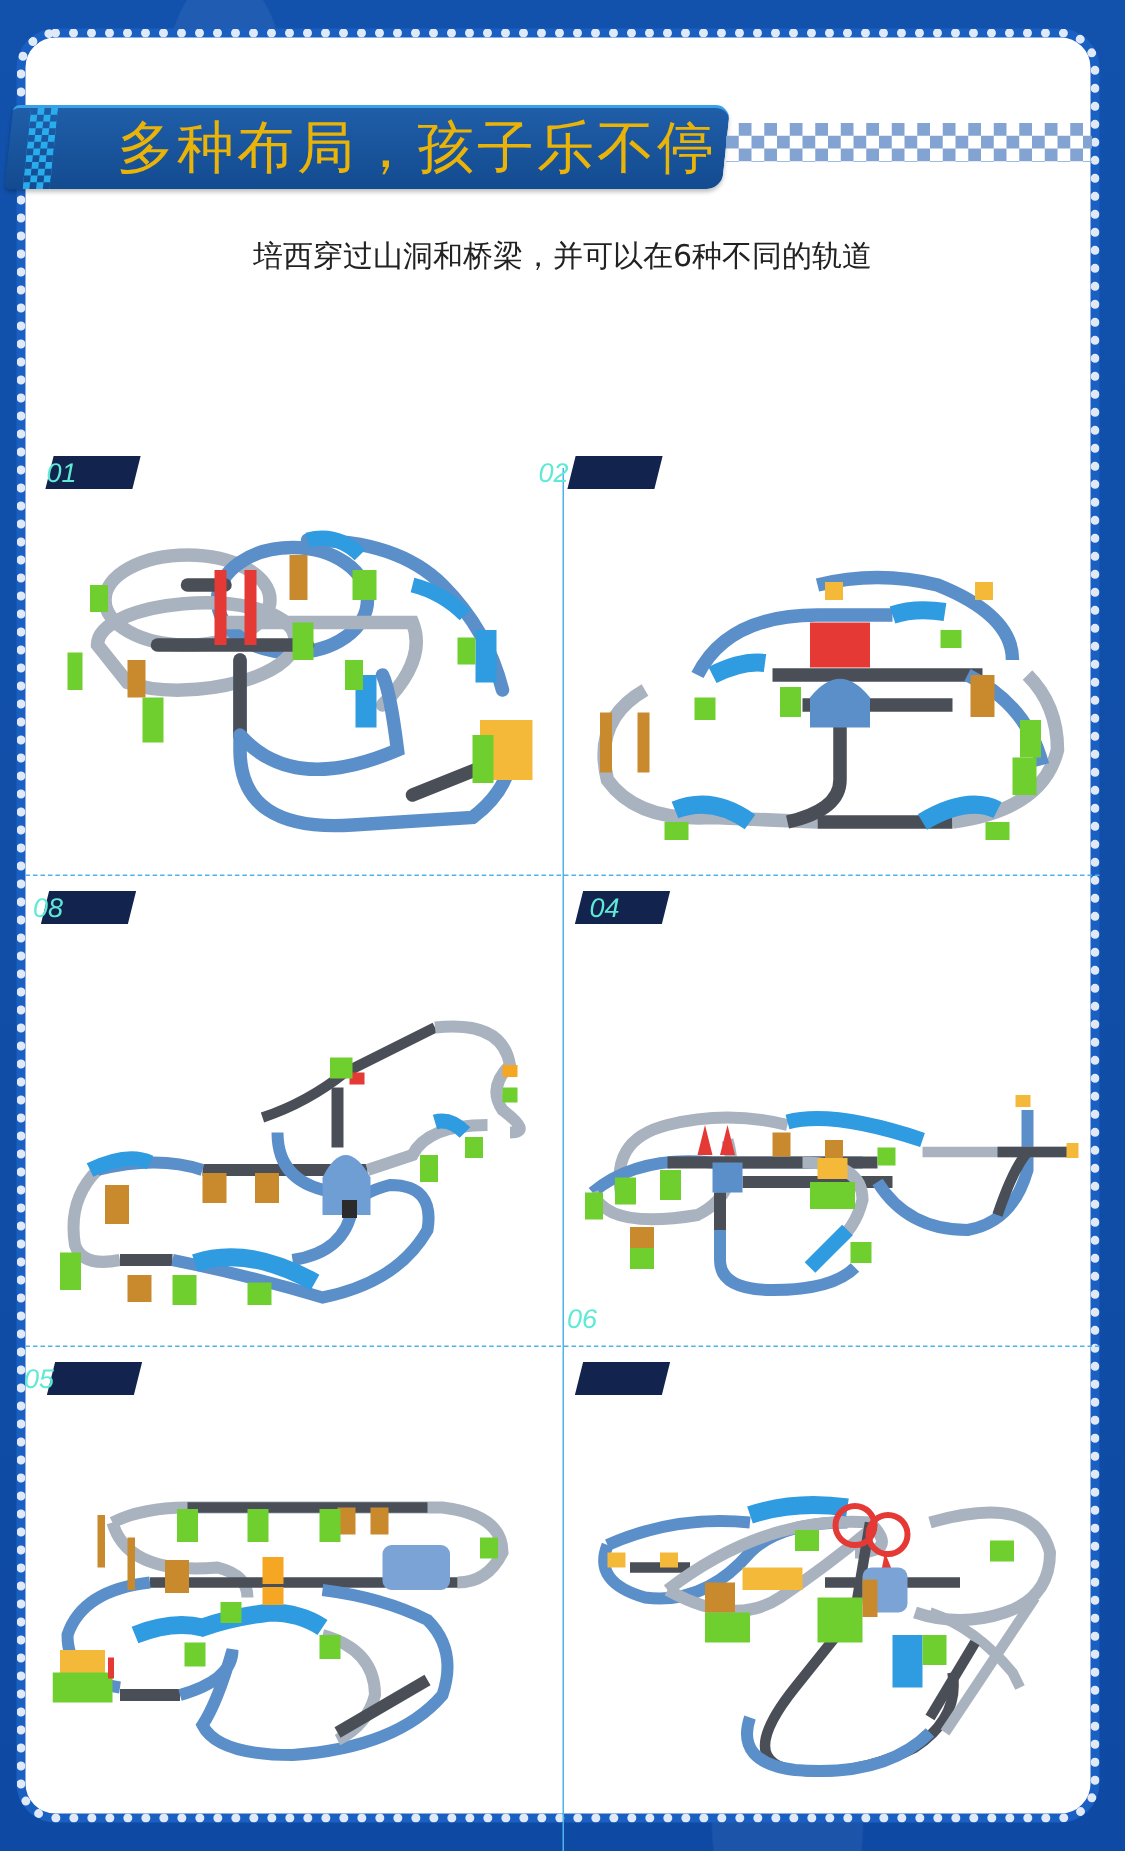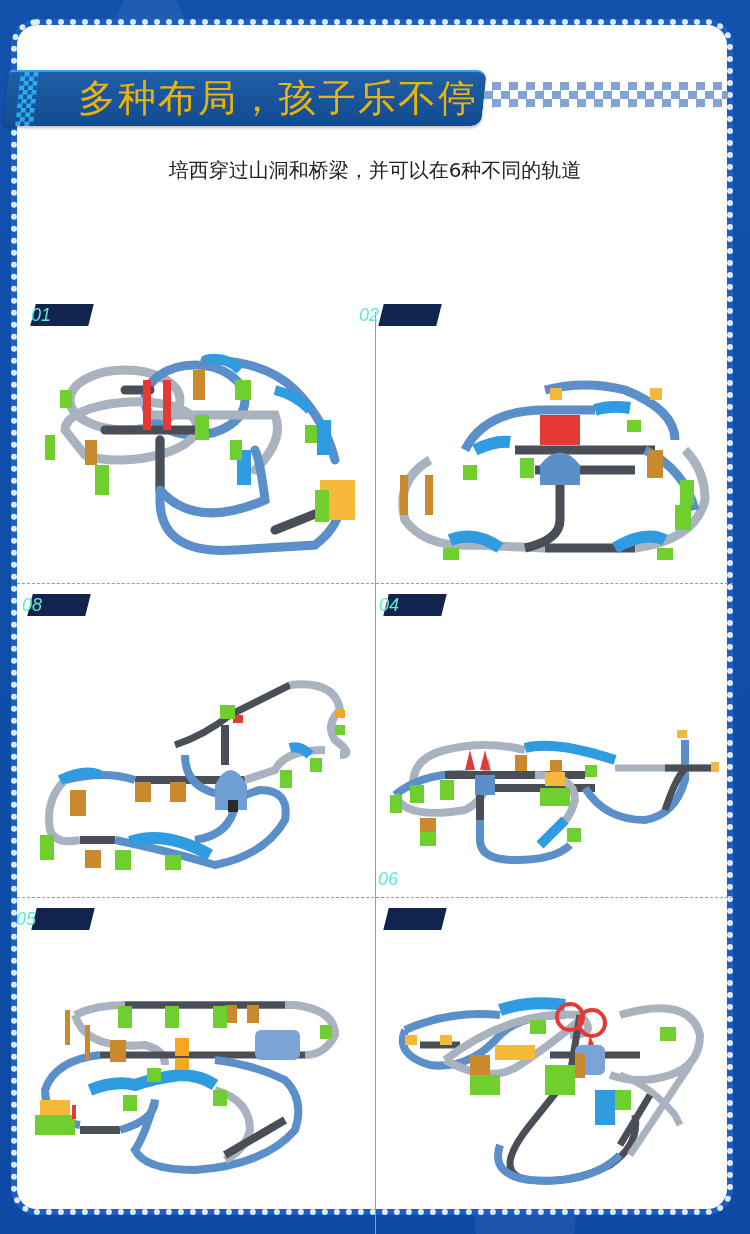--- a/index.html
+++ b/index.html
@@ -108,21 +108,21 @@
 <div class="num-tag" style="left:33px;top:304px;"></div>
 <div class="num-text" style="left:31px;top:304px;">01</div>
 
 <div class="num-tag" style="left:381px;top:304px;"></div>
 <div class="num-text" style="left:359px;top:304px;">02</div>
 
 <div class="num-tag" style="left:30px;top:594px;"></div>
 <div class="num-text" style="left:22px;top:594px;">08</div>
 
 <div class="num-tag" style="left:386px;top:594px;"></div>
-<div class="num-text" style="left:379px;top:594px;">04</div>
+<div class="num-text" style="left:393px;top:594px;">04</div>
 
 <div class="num-tag" style="left:34px;top:908px;"></div>
 <div class="num-text" style="left:16px;top:908px;">05</div>
 
 <div class="num-tag" style="left:386px;top:908px;"></div>
 <div class="num-text" style="left:378px;top:868px;">06</div>
 
 <div class="layout" style="left:35px;top:340px;width:335px;height:230px;">
 <svg viewBox="0 0 335 230">
   <g fill="none" stroke-linecap="round">

